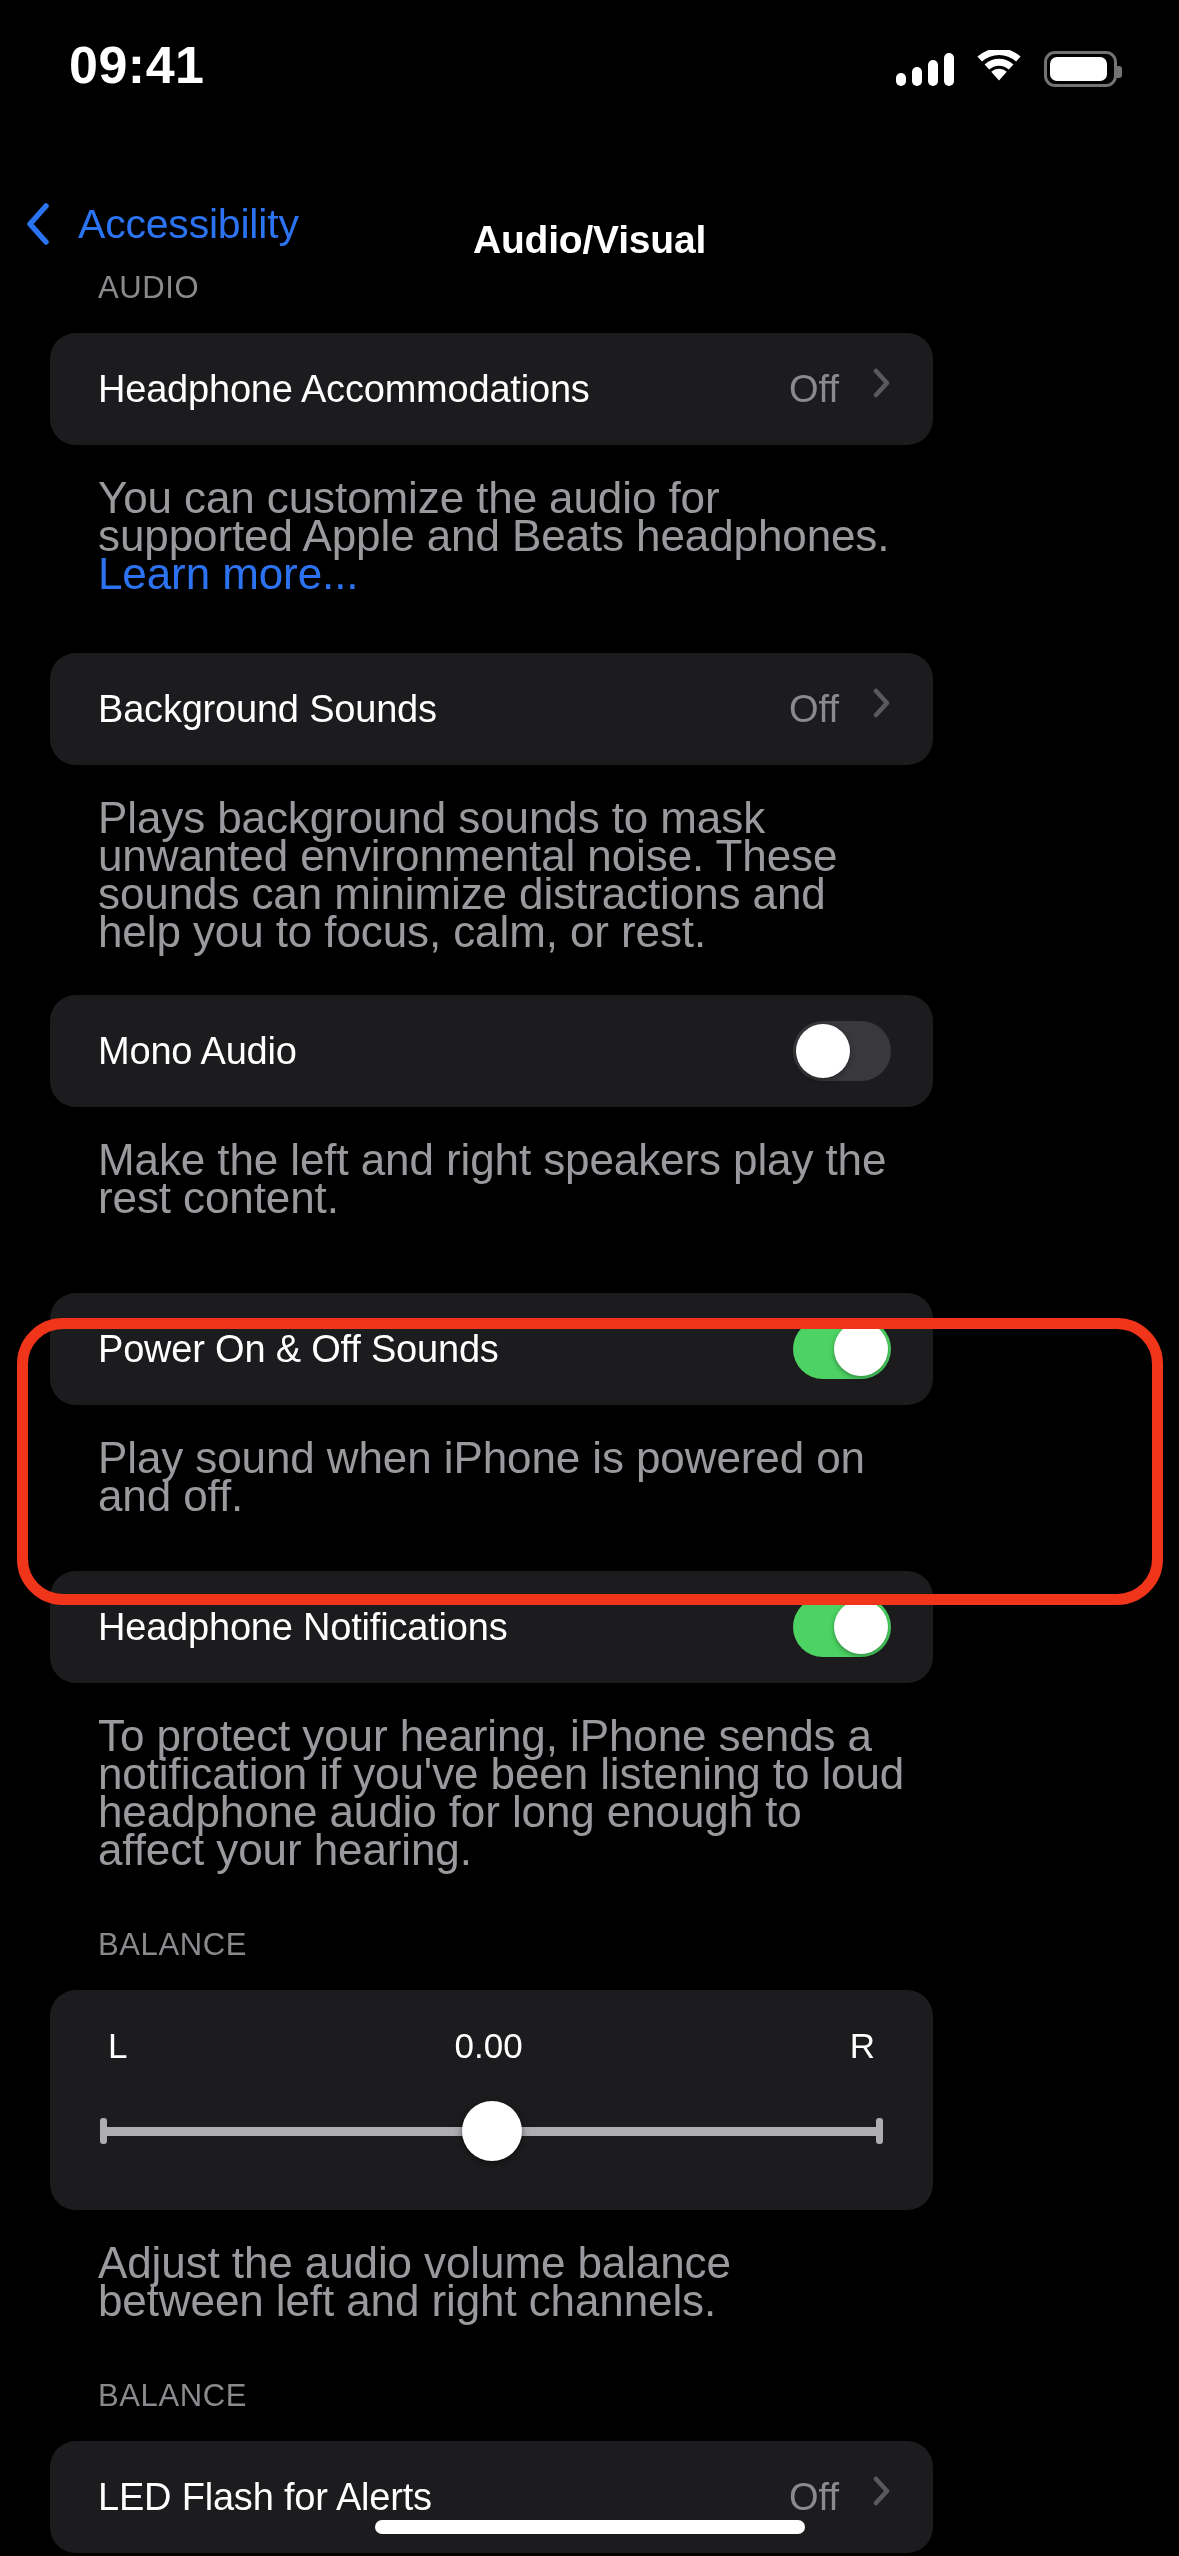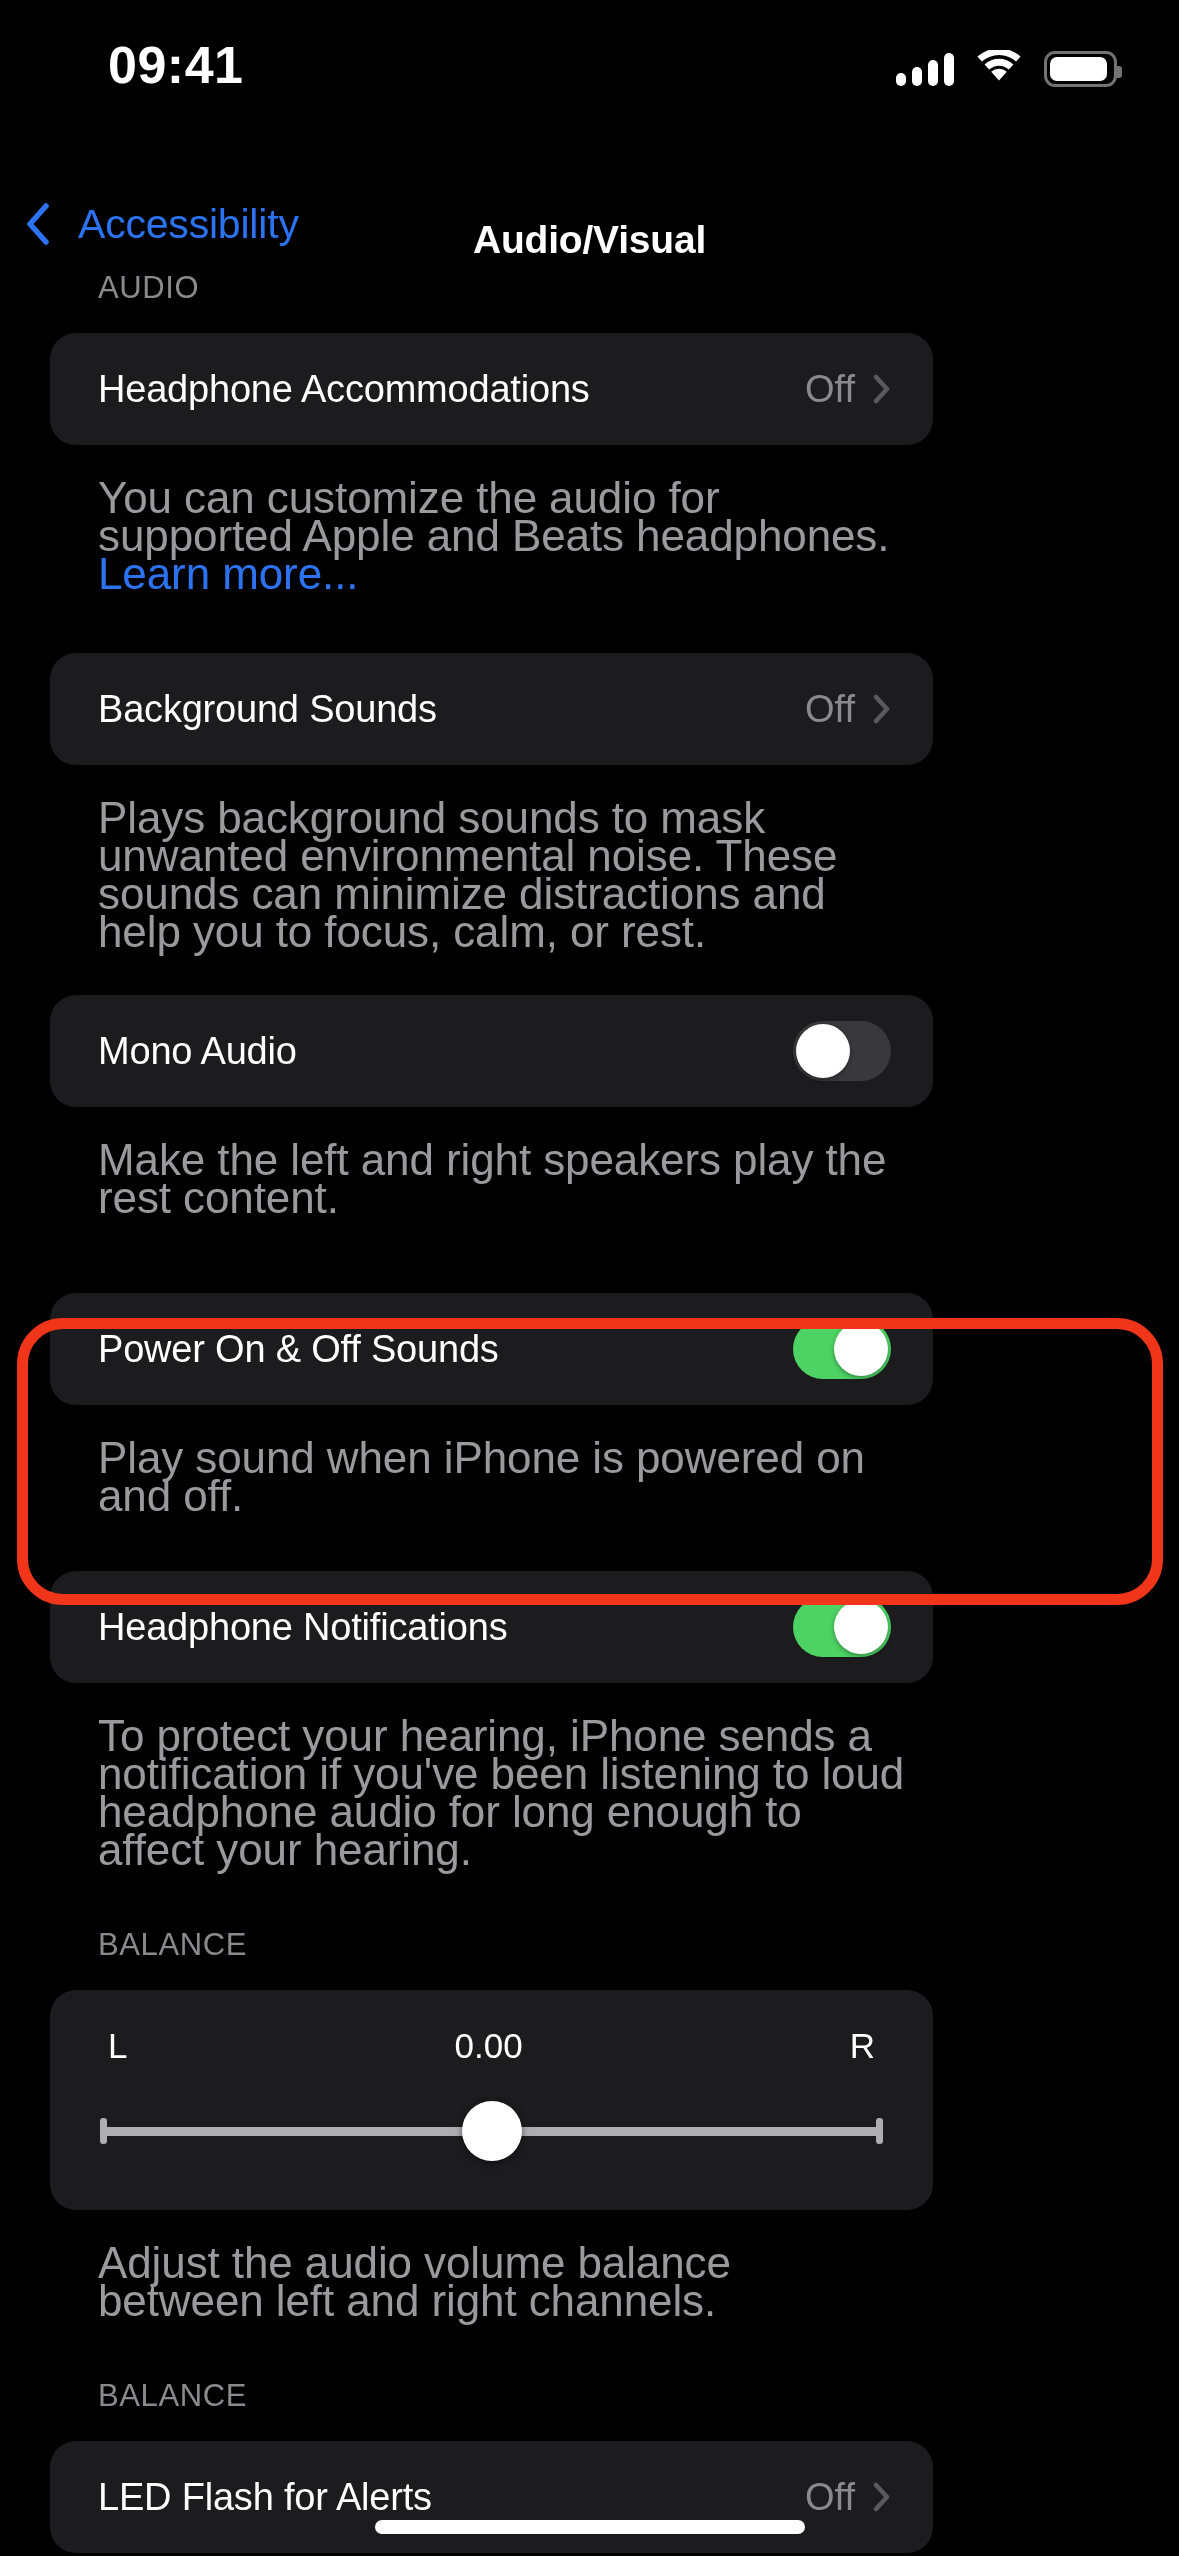--- a/index.html
+++ b/index.html
@@ -25,21 +25,21 @@
     height: 130px;
     display: flex;
     align-items: center;
     justify-content: space-between;
     padding: 0 62px 0 0;
   }
   .status-time {
     font-size: 52px;
     font-weight: bold;
     letter-spacing: 0.5px;
-    margin-left: 108px;
+    margin-left: 69px;
     line-height: 1;
   }
   .status-icons {
     display: flex;
     align-items: center;
     gap: 22px;
     margin-top: 8px;
   }
   .signal-bars {
     display: flex;
@@ -157,22 +157,22 @@
     min-height: 112px;
     padding: 0 42px 0 48px;
   }
   .row-label {
     font-size: 38px;
     color: #ffffff;
     letter-spacing: -0.2px;
   }
   .row-right {
     display: flex;
-    align-items: center;
-    gap: 18px;
+    align-items: flex-start;
+    gap: 34px;
   }
   .row-value {
     font-size: 38px;
     color: #8A8A8E;
   }
   .chevron-right {
     width: 18px; height: 30px;
     flex: none;
   }
 

